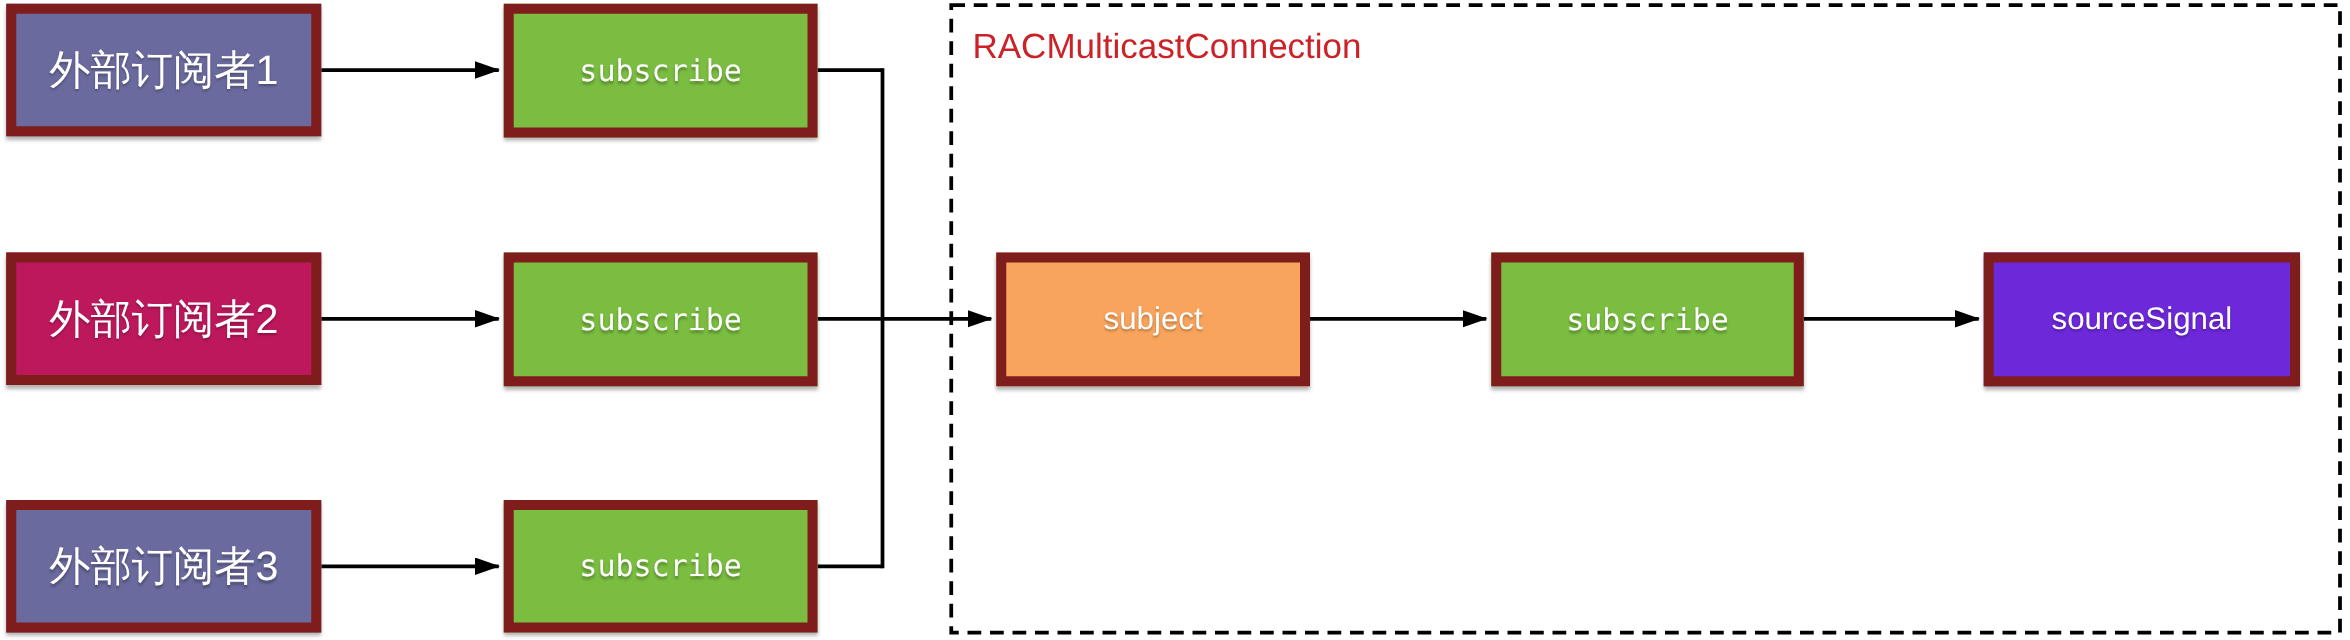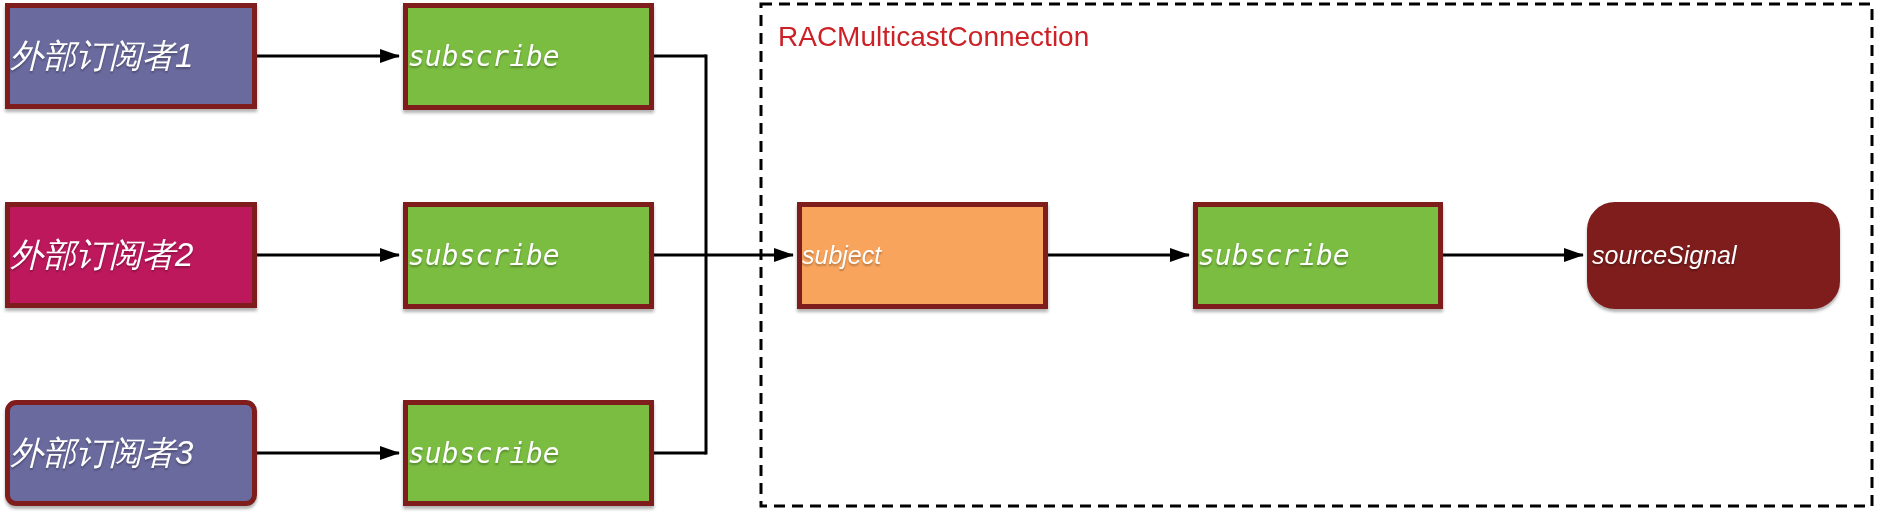--- a/index.html
+++ b/index.html
@@ -18,37 +18,37 @@
   .connector-svg {
     position: absolute;
     left: 0;
     top: 0;
     width: 1880px;
     height: 512px;
   }
   .node {
     position: absolute;
     box-sizing: border-box;
-    border: 5px solid #7f1d1d;
+    border: 8px solid #7f1d1d;
     display: flex;
     align-items: center;
+    justify-content: center;
     box-shadow: 0 3px 3px rgba(0,0,0,0.30);
-    font-style: italic;
   }
   .node-label {
     color: #ffffff;
     text-shadow: 0 2px 2px rgba(0,0,0,0.28);
     white-space: nowrap;
   }
   .cjk-label {
     font-size: 33px;
     font-family: "Liberation Sans", "DejaVu Sans", sans-serif;
   }
   .mono-label {
-    font-size: 28px;
+    font-size: 24px;
     font-family: "DejaVu Sans Mono", "Liberation Mono", monospace;
   }
   .sans-label {
     font-size: 25px;
     font-family: "Liberation Sans", "DejaVu Sans", sans-serif;
   }
   .container-title {
     position: absolute;
     left: 778px;
     top: 21px;
@@ -96,37 +96,37 @@
   </svg>
 
   <div class="container-title" style="color: rgb(203, 33, 39);">RACMulticastConnection</div>
 
   <div class="node ext1" style="background-color: rgb(106, 106, 158);">
     <span class="node-label cjk-label" style="color: rgb(255, 255, 255);">外部订阅者1</span>
   </div>
   <div class="node ext2" style="background-color: #be185d;">
     <span class="node-label cjk-label" style="color: rgb(255, 255, 255);">外部订阅者2</span>
   </div>
-  <div class="node ext3" style="background-color: rgb(106, 106, 158); border-radius: 11px;">
+  <div class="node ext3" style="background-color: rgb(106, 106, 158);">
     <span class="node-label cjk-label" style="color: rgb(255, 255, 255);">外部订阅者3</span>
   </div>
 
   <div class="node sub1" style="background-color: rgb(122, 189, 65);">
     <span class="node-label mono-label" style="color: rgb(255, 255, 255);">subscribe</span>
   </div>
   <div class="node sub2" style="background-color: rgb(122, 189, 65);">
     <span class="node-label mono-label" style="color: rgb(255, 255, 255);">subscribe</span>
   </div>
   <div class="node sub3" style="background-color: rgb(122, 189, 65);">
     <span class="node-label mono-label" style="color: rgb(255, 255, 255);">subscribe</span>
   </div>
 
   <div class="node subj" style="background-color: rgb(249, 164, 92);">
     <span class="node-label sans-label" style="color: rgb(255, 255, 255);">subject</span>
   </div>
   <div class="node sub4" style="background-color: rgb(122, 189, 65);">
     <span class="node-label mono-label" style="color: rgb(255, 255, 255);">subscribe</span>
   </div>
-  <div class="node srcs" style="background-color: #7f1d1d; border-radius: 28px;">
+  <div class="node srcs" style="background-color: #6d28d9;">
     <span class="node-label sans-label" style="color: rgb(255, 255, 255);">sourceSignal</span>
   </div>
 
 </div>
 
 </body></html>

